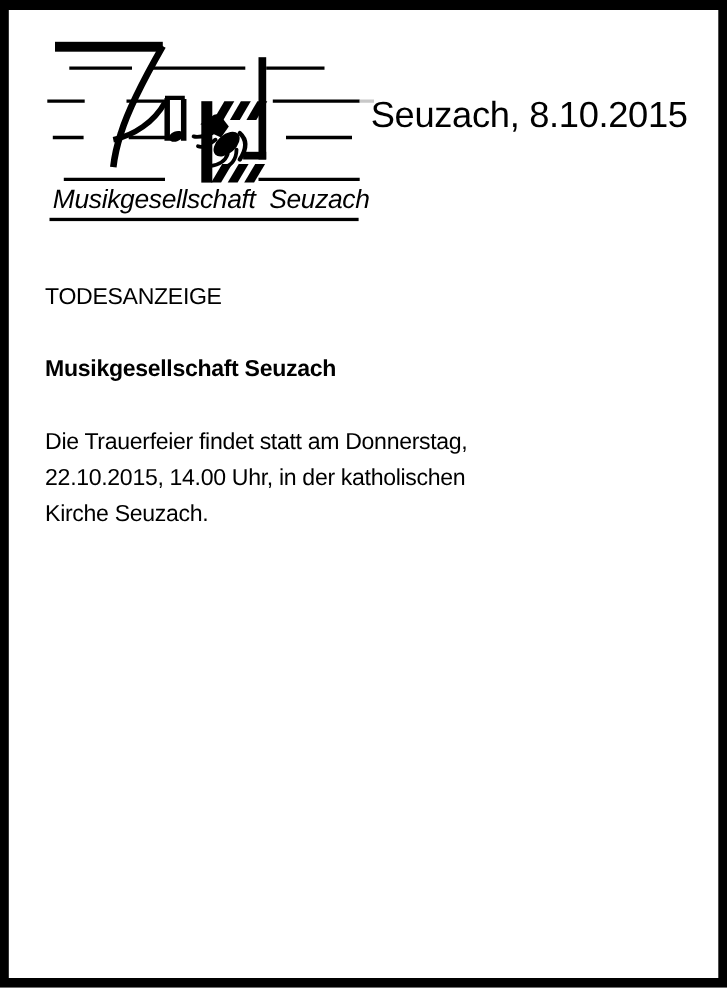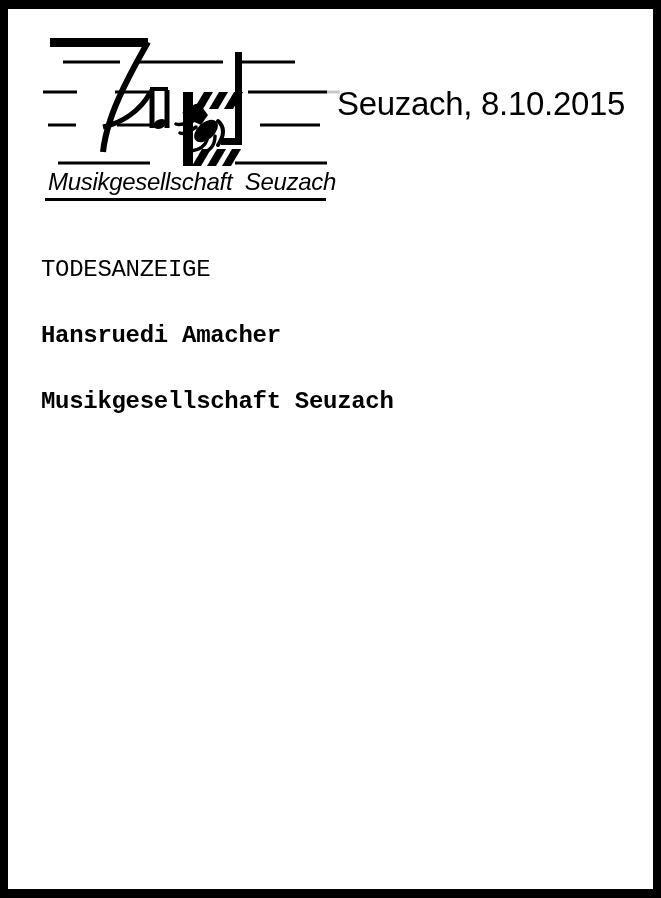--- a/index.html
+++ b/index.html
@@ -24,21 +24,21 @@
   .caption-rule{
     position:absolute;left:37px;top:189px;
     width:281px;height:3px;background:#000;
   }
   .dateline{
     position:absolute;left:329px;top:76px;
     font-size:33px;letter-spacing:-0.3px;white-space:nowrap;
   }
   .main{
     position:absolute;left:33px;top:244px;width:600px;
-    font-size:24px;line-height:33px;letter-spacing:-0.3px;font-family:Liberation Mono, monospace;
+    font-size:21px;line-height:33px;letter-spacing:-0.3px;
   }
   .block{margin:33px 0 0 0;}
   .block:first-child{margin-top:0;}
   .bold{font-weight:bold;}
   .line{white-space:nowrap;}
 </style>
 </head>
 <body>
 
 <div class="page">
@@ -105,20 +105,24 @@
     <div class="caption-rule"></div>
     <div class="dateline">Seuzach, 8.10.2015</div>
   </div>
 
   <div class="main">
     <div class="block">TODESANZEIGE</div>
 
     <div class="block">
     </div>
 
-    <div class="block bold">Hansruedi Amacher</div>
 
 
     <div class="block bold">Musikgesellschaft Seuzach</div>
 
+    <div class="block">
+      <div class="line">Die Trauerfeier findet statt am Donnerstag,</div>
+      <div class="line">22.10.2015, 14.00 Uhr, in der katholischen</div>
+      <div class="line">Kirche Seuzach.</div>
+    </div>
   </div>
 
 </div>
 
 </body></html>

